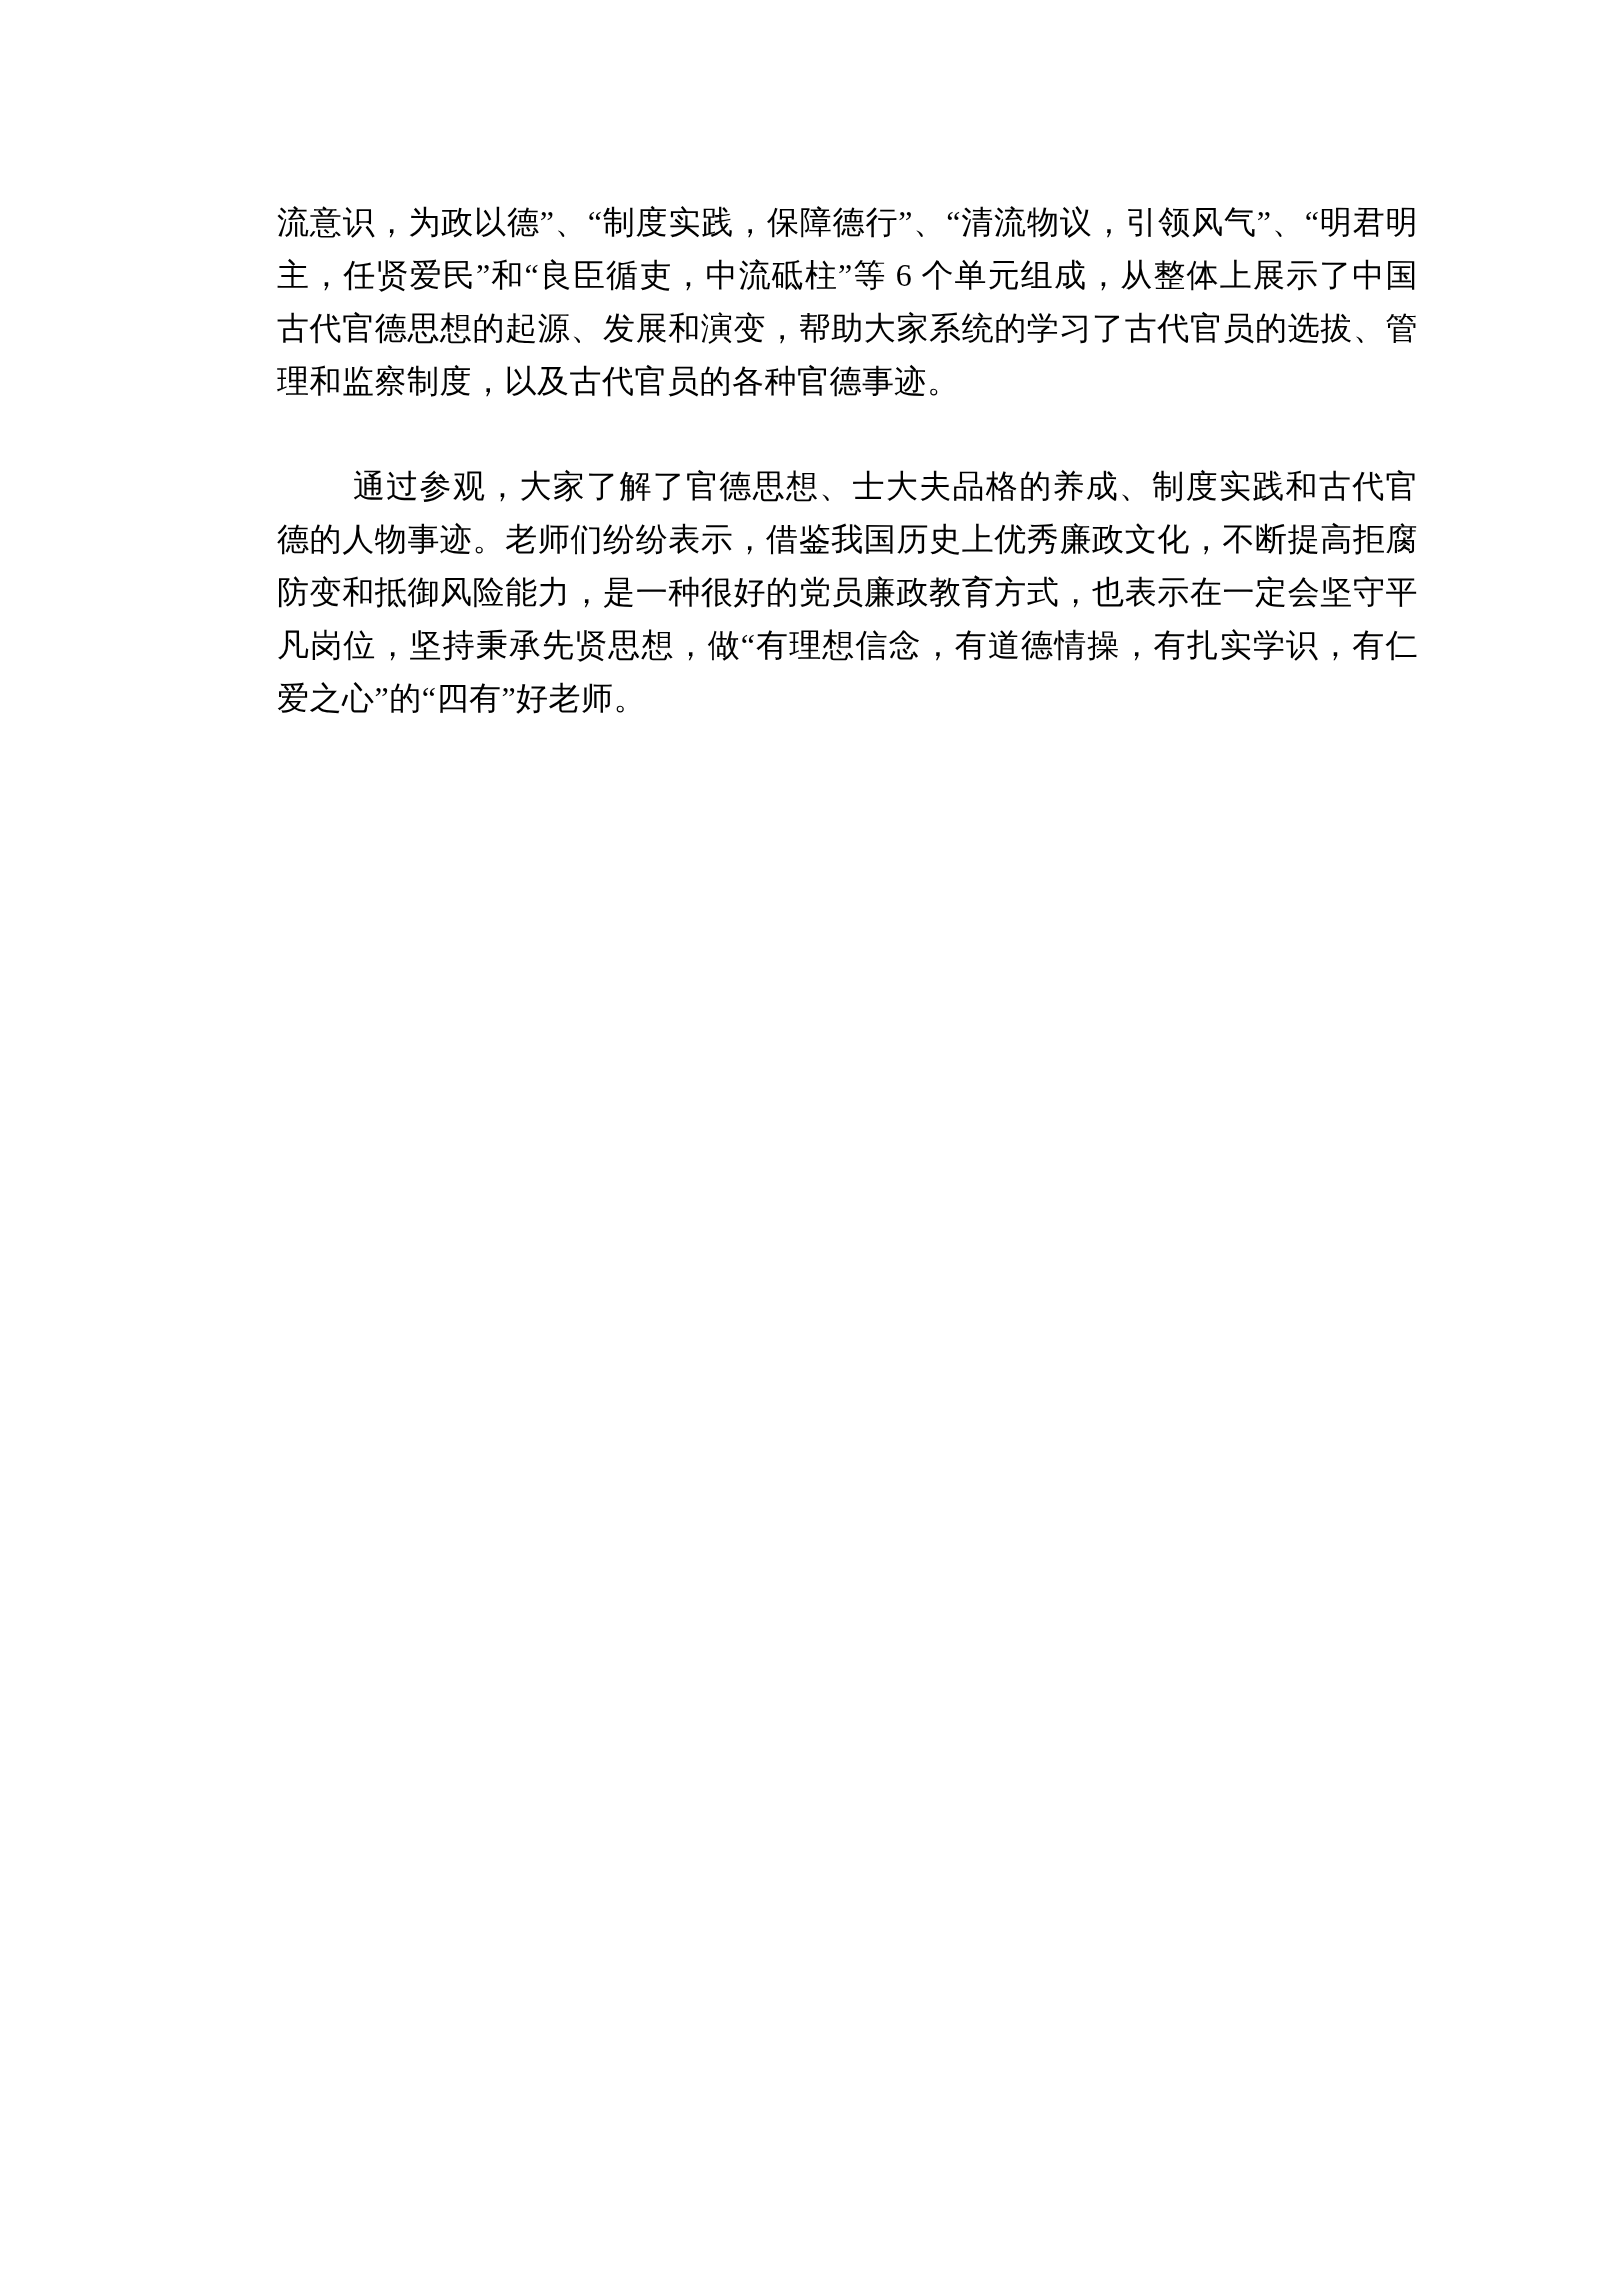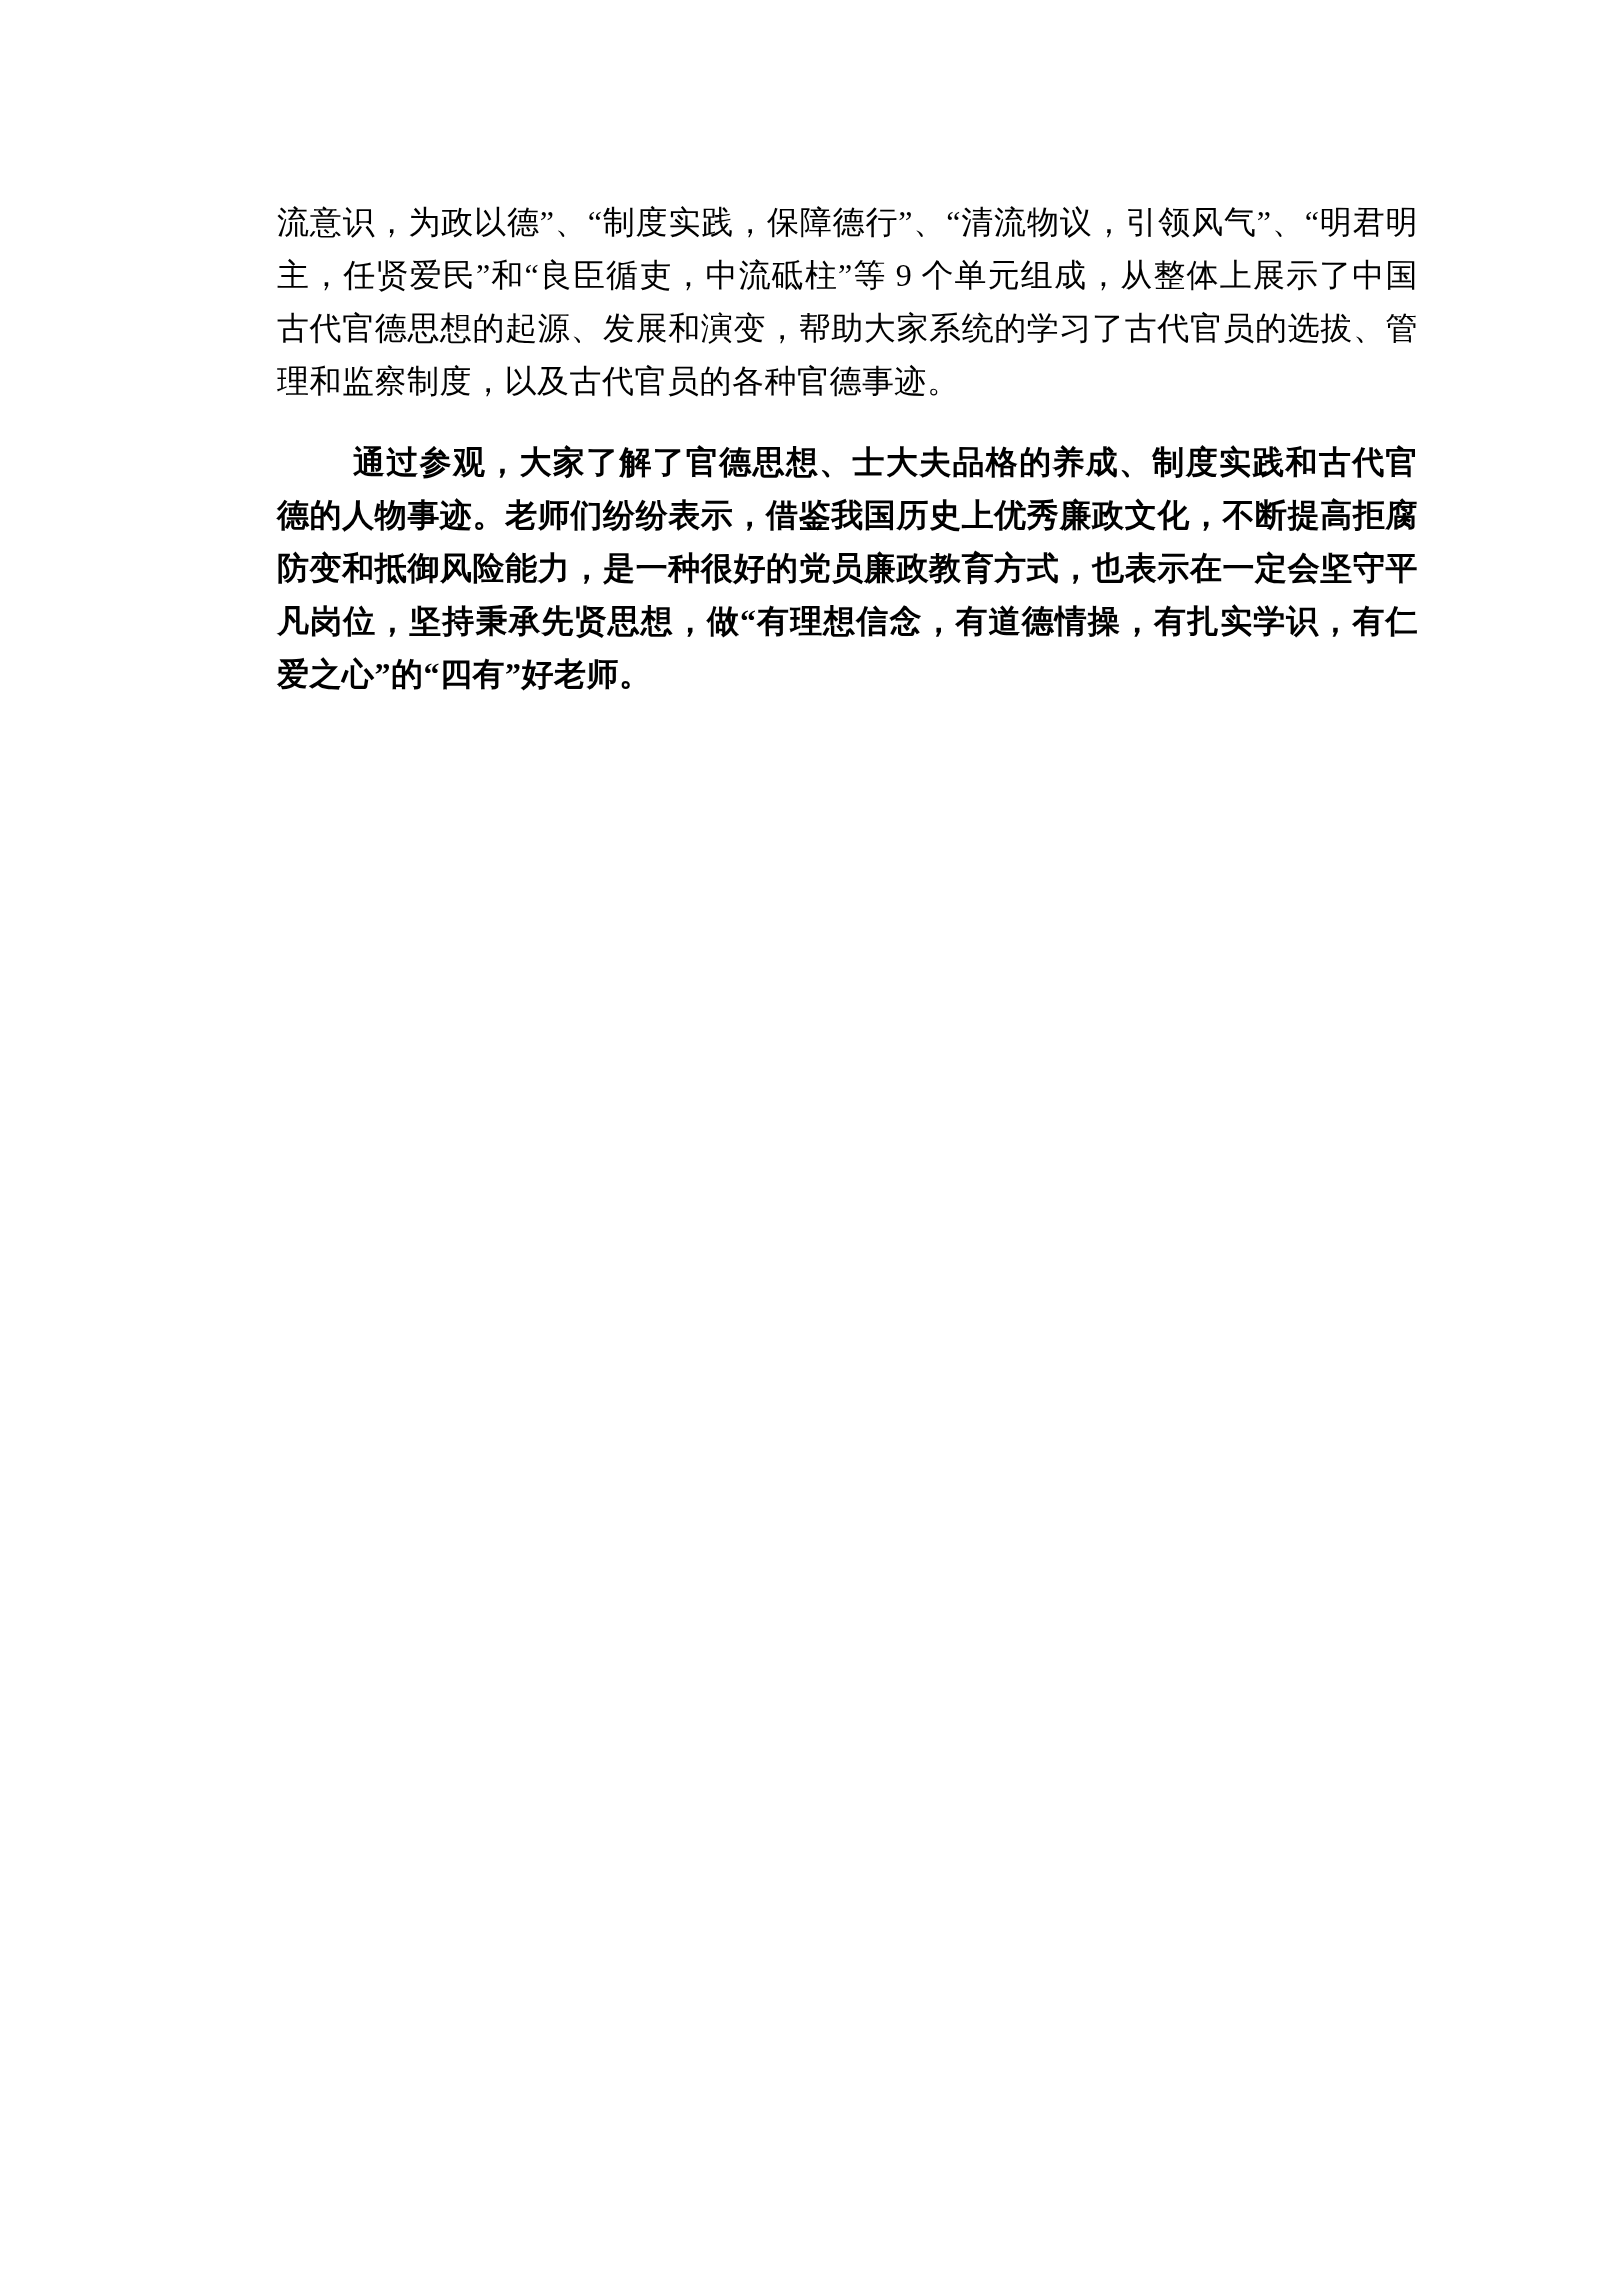--- a/index.html
+++ b/index.html
@@ -24,23 +24,22 @@
     font-size: 32px;
     line-height: 53px;
     text-align: justify;
     letter-spacing: 0.5px;
   }
   .text-block p {
     margin: 0;
     padding: 0;
   }
   .text-block p.para-indent {
-    margin-top: 28px;
+    margin-top: 52px;
     text-indent: 76px;
-    font-weight: bold;
   }
   .page-footer {
     position: absolute;
     left: 0;
     top: 2045px;
     width: 100%;
     text-align: center;
     font-size: 22.5px;
     line-height: 29px;
     white-space: nowrap;
@@ -55,19 +54,19 @@
   .page-footer .footer-part.extra-gap {
     margin-left: 17.6px;
   }
 </style>
 </head>
 <body>
 
 <div class="page">
 
   <div class="text-block">
-    <p>流意识，为政以德”、“制度实践，保障德行”、“清流物议，引领风气”、“明君明主，任贤爱民”和“良臣循吏，中流砥柱”等 9 个单元组成，从整体上展示了中国古代官德思想的起源、发展和演变，帮助大家系统的学习了古代官员的选拔、管理和监察制度，以及古代官员的各种官德事迹。</p>
+    <p>流意识，为政以德”、“制度实践，保障德行”、“清流物议，引领风气”、“明君明主，任贤爱民”和“良臣循吏，中流砥柱”等 6 个单元组成，从整体上展示了中国古代官德思想的起源、发展和演变，帮助大家系统的学习了古代官员的选拔、管理和监察制度，以及古代官员的各种官德事迹。</p>
     <p class="para-indent">通过参观，大家了解了官德思想、士大夫品格的养成、制度实践和古代官德的人物事迹。老师们纷纷表示，借鉴我国历史上优秀廉政文化，不断提高拒腐防变和抵御风险能力，是一种很好的党员廉政教育方式，也表示在一定会坚守平凡岗位，坚持秉承先贤思想，做“有理想信念，有道德情操，有扎实学识，有仁爱之心”的“四有”好老师。</p>
   </div>
 
 
 </div>
 
 
 </body></html>

